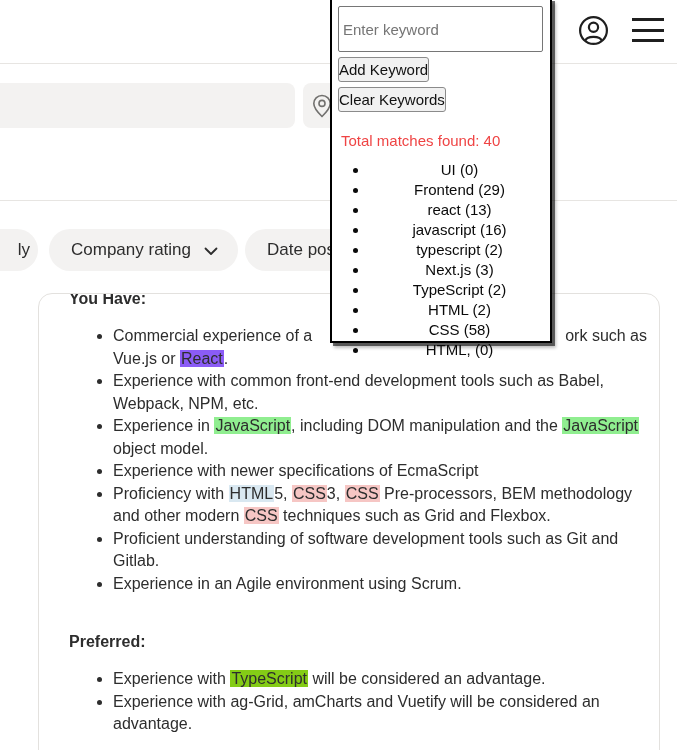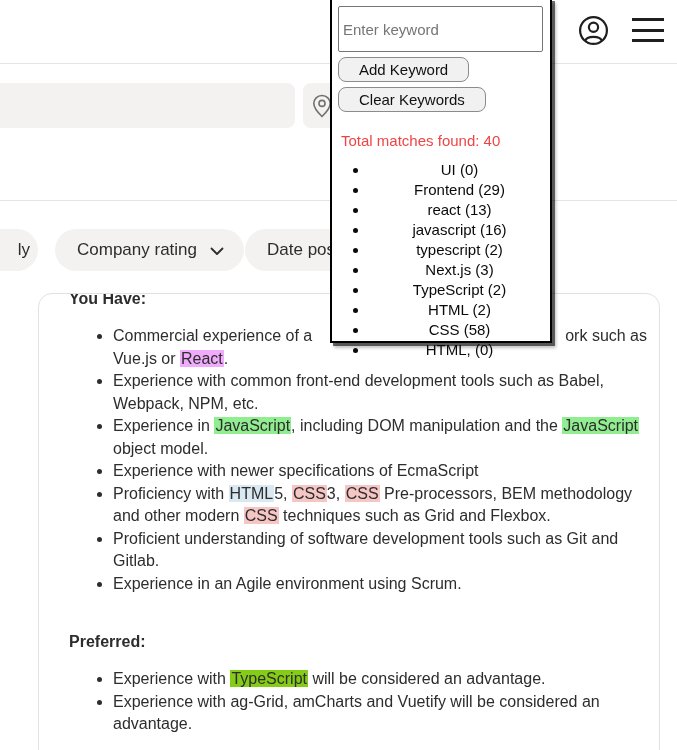--- a/index.html
+++ b/index.html
@@ -24,41 +24,41 @@
   .tab-foryou { left:80px; }
   .tab-search { left:138px; font-weight:700; }
   .tab-activity { left:230px; }
   .tab-saved { left:526px; }
   .tab-view { left:594px; font-weight:700; }
   .search-underline { position:absolute; left:138px; top:196px; width:55px; height:4px; border-radius:2px; }
 
   
   .chip { position:absolute; top:229px; height:42px; background:#f3f2f1; border-radius:21px; display:flex; align-items:center; font-size:17px; color:#2d2d2d; cursor:pointer; white-space:nowrap; }
   .chip-1 { left:-95px; width:125px; justify-content:flex-end; padding-right:8px; }
-  .chip-2 { left:55px; padding:0 20px 0 22px; }
+  .chip-2 { left:49px; padding:0 20px 0 22px; }
   .chip-2 .chev { margin-left:13px; margin-top:3px; }
   .chip-3 { left:245px; padding:0 22px; }
 
   
   .card { position:absolute; left:38px; top:293px; width:620px; height:600px; background:#fff; border:1px solid #e3e1de; border-radius:14px; overflow:hidden; }
   .card-inner { padding:0 0 0 30px; }
   .sec-title { font-size:16px; font-weight:700; color:#2d2d2d; line-height:19px; }
   .sec-title.first { margin-top:-5px; }
   .sec-title.second { margin-top:37px; }
   .job-list { margin:17px 0 0 0; padding-left:44px; width:545px; list-style:disc; }
   .job-list li { font-size:16px; line-height:22.5px; color:#2d2d2d; }
   .gap { display:inline-block; width:253px; }
   .hl { padding:0 1px; }
 
   
   .popup { position:absolute; left:330px; top:-2px; width:218px; height:341px; background:#fff; border:2px solid #000;
            box-shadow:3px 3px 0 rgba(0,0,0,0.55), 4px 5px 3px rgba(0,0,0,0.25); z-index:50; }
   .popup-input { display:block; margin:6px 0 0 6px; width:195px; height:20px; border:1px solid #767676; border-radius:2px; padding:12px 4px; font-size:15px; font-family:"Liberation Sans", sans-serif; color:#111; }
   .popup-input::placeholder { color:#757575; }
-  .popup-btn { display:block; margin:5px 0 0 6px; height:23px; background:#f1f1f1; border:1px solid #8b8b8b; border-radius:8px; padding:0 20px; font-size:15px; font-family:"Liberation Sans", sans-serif; color:#111; cursor:pointer; }
+  .popup-btn { display:block; margin:5px 0 0 6px; height:23px; background:#f1f1f1; border:1px solid #8b8b8b; border-radius:3px; padding:0 0; font-size:15px; font-family:"Liberation Sans", sans-serif; color:#111; cursor:pointer; }
   .popup-total { margin:20px 0 0 9px; font-size:15px; color:#ef4444; }
   .kw-list { margin:11px 0 0 0; padding-left:37px; list-style:disc;text-align:center; }
   .kw-list li { font-size:15px; line-height:20px; color:#0a0a0a; }
 
   svg { display:block; }
 </style>
 </head>
 <body>
 
 <div class="header">
@@ -114,21 +114,21 @@
   </span>
 </div>
 <div class="chip chip-3">
   <span>Date posted</span>
 </div>
 
 <div class="card">
   <div class="card-inner">
     <div class="sec-title first">You Have:</div>
     <ul class="job-list">
-        <li><span>Commercial experience of a</span><span class="gap"></span><span>ork such as Vue.js or </span><span class="hl" style="background-color: #f0abfc;">React</span><span>.</span></li>
+        <li><span>Commercial experience of a</span><span class="gap"></span><span>ork such as Vue.js or </span><span class="hl" style="background-color: #8b5cf6;">React</span><span>.</span></li>
         <li><span>Experience with common front-end development tools such as Babel, Webpack, NPM, etc.</span></li>
         <li><span>Experience in </span><span class="hl" style="background-color: rgb(144, 238, 144);">JavaScript</span><span>, including DOM manipulation and the </span><span class="hl" style="background-color: rgb(144, 238, 144);">JavaScript</span><span> object model.</span></li>
         <li><span>Experience with newer specifications of EcmaScript</span></li>
         <li><span>Proficiency with </span><span class="hl" style="background-color: rgb(217, 232, 241);">HTML</span><span>5, </span><span class="hl" style="background-color: rgb(246, 198, 196);">CSS</span><span>3, </span><span class="hl" style="background-color: rgb(246, 198, 196);">CSS</span><span> Pre-processors, BEM methodology and other modern </span><span class="hl" style="background-color: rgb(246, 198, 196);">CSS</span><span> techniques such as Grid and Flexbox.</span></li>
         <li><span>Proficient understanding of software development tools such as Git and Gitlab.</span></li>
         <li><span>Experience in an Agile environment using Scrum.</span></li>
       </ul>
     <div class="sec-title second">Preferred:</div>
     <ul class="job-list">
         <li><span>Experience with </span><span class="hl" style="background-color: #84cc16;">TypeScript</span><span> will be considered an advantage.</span></li>

